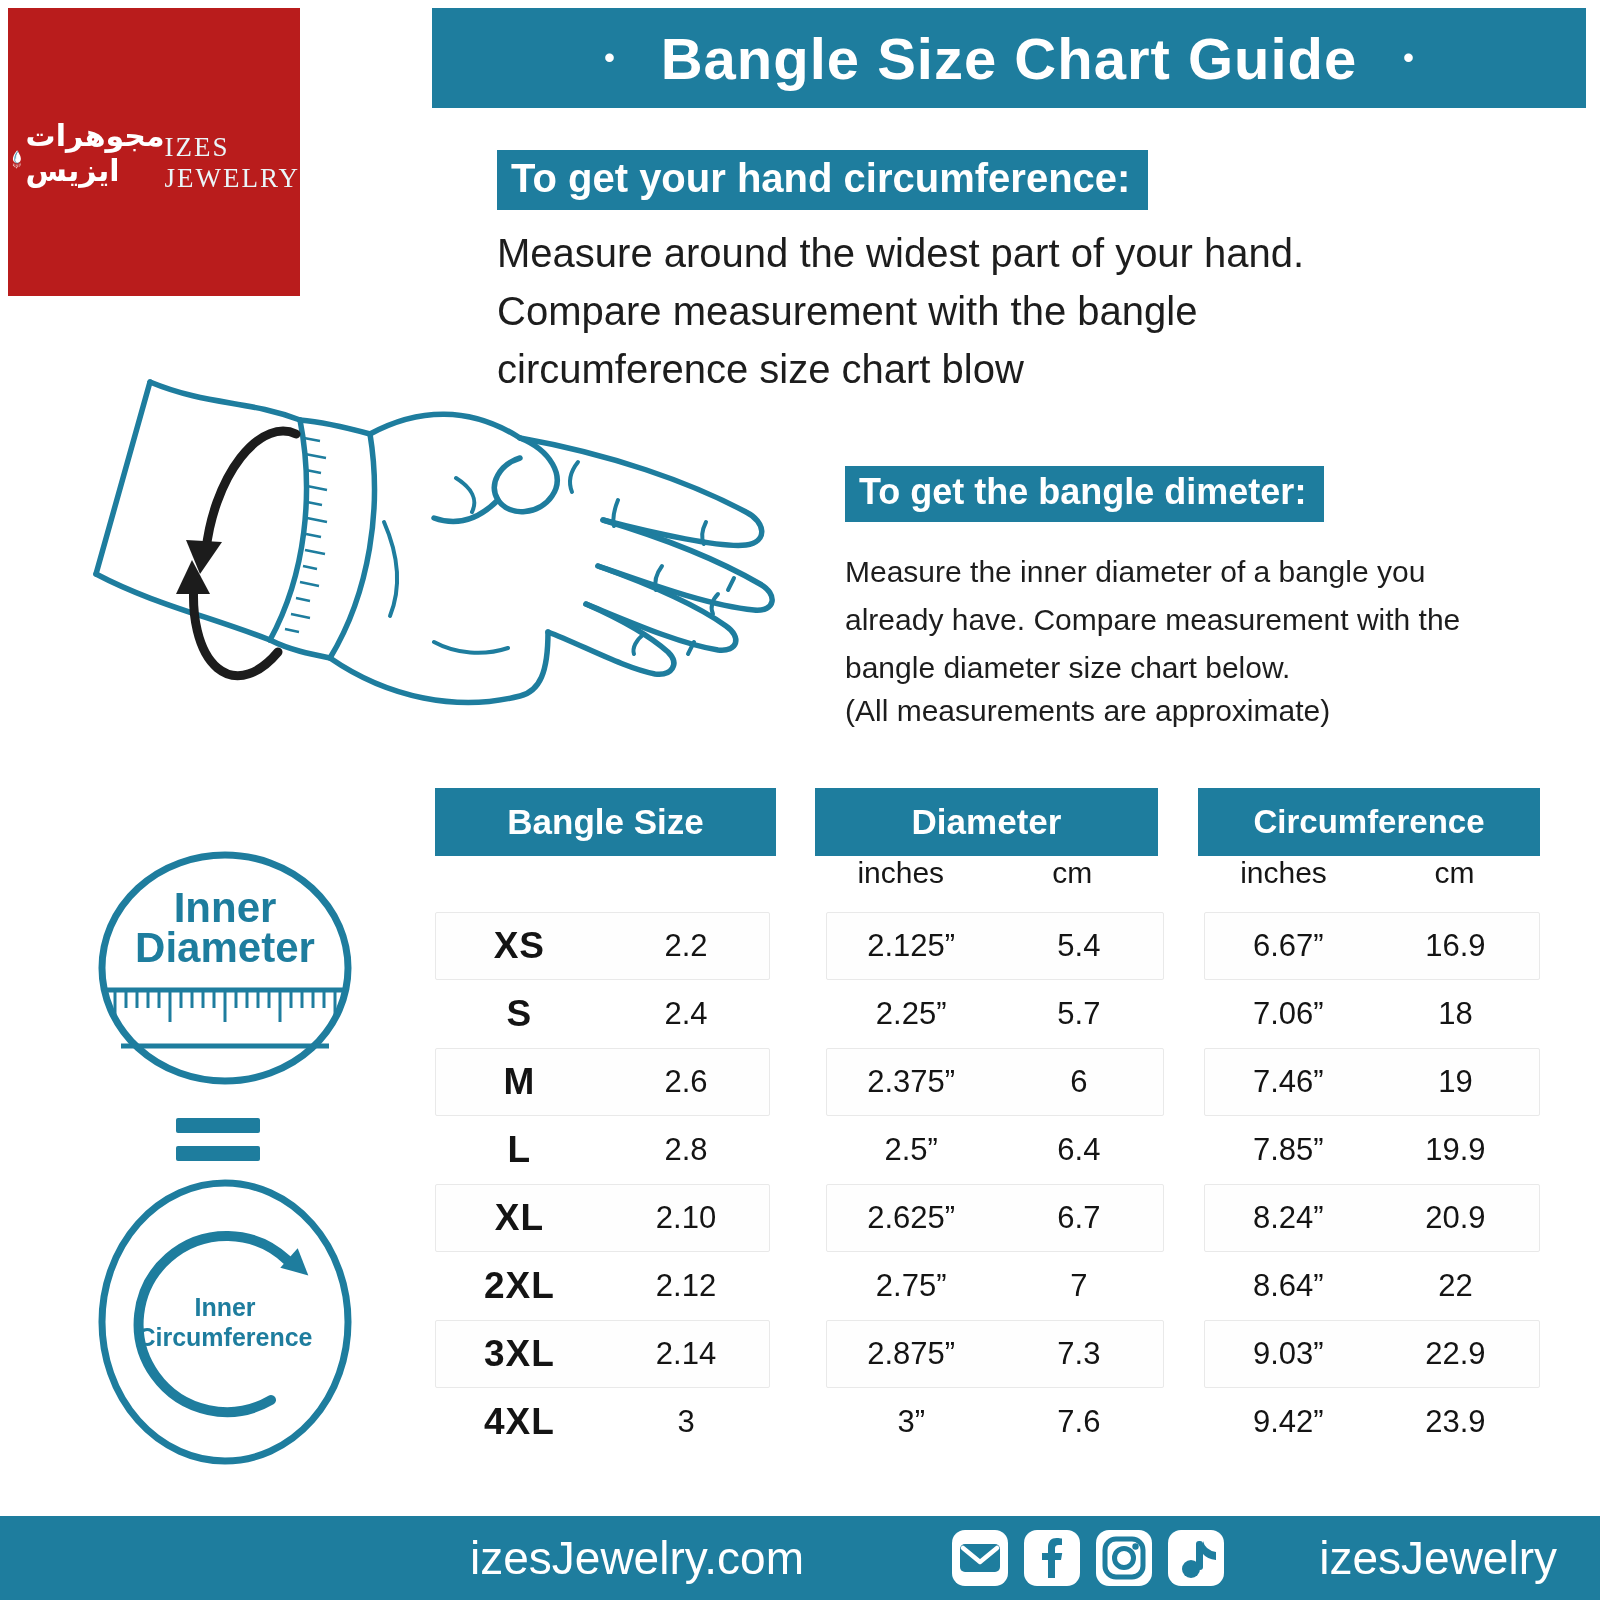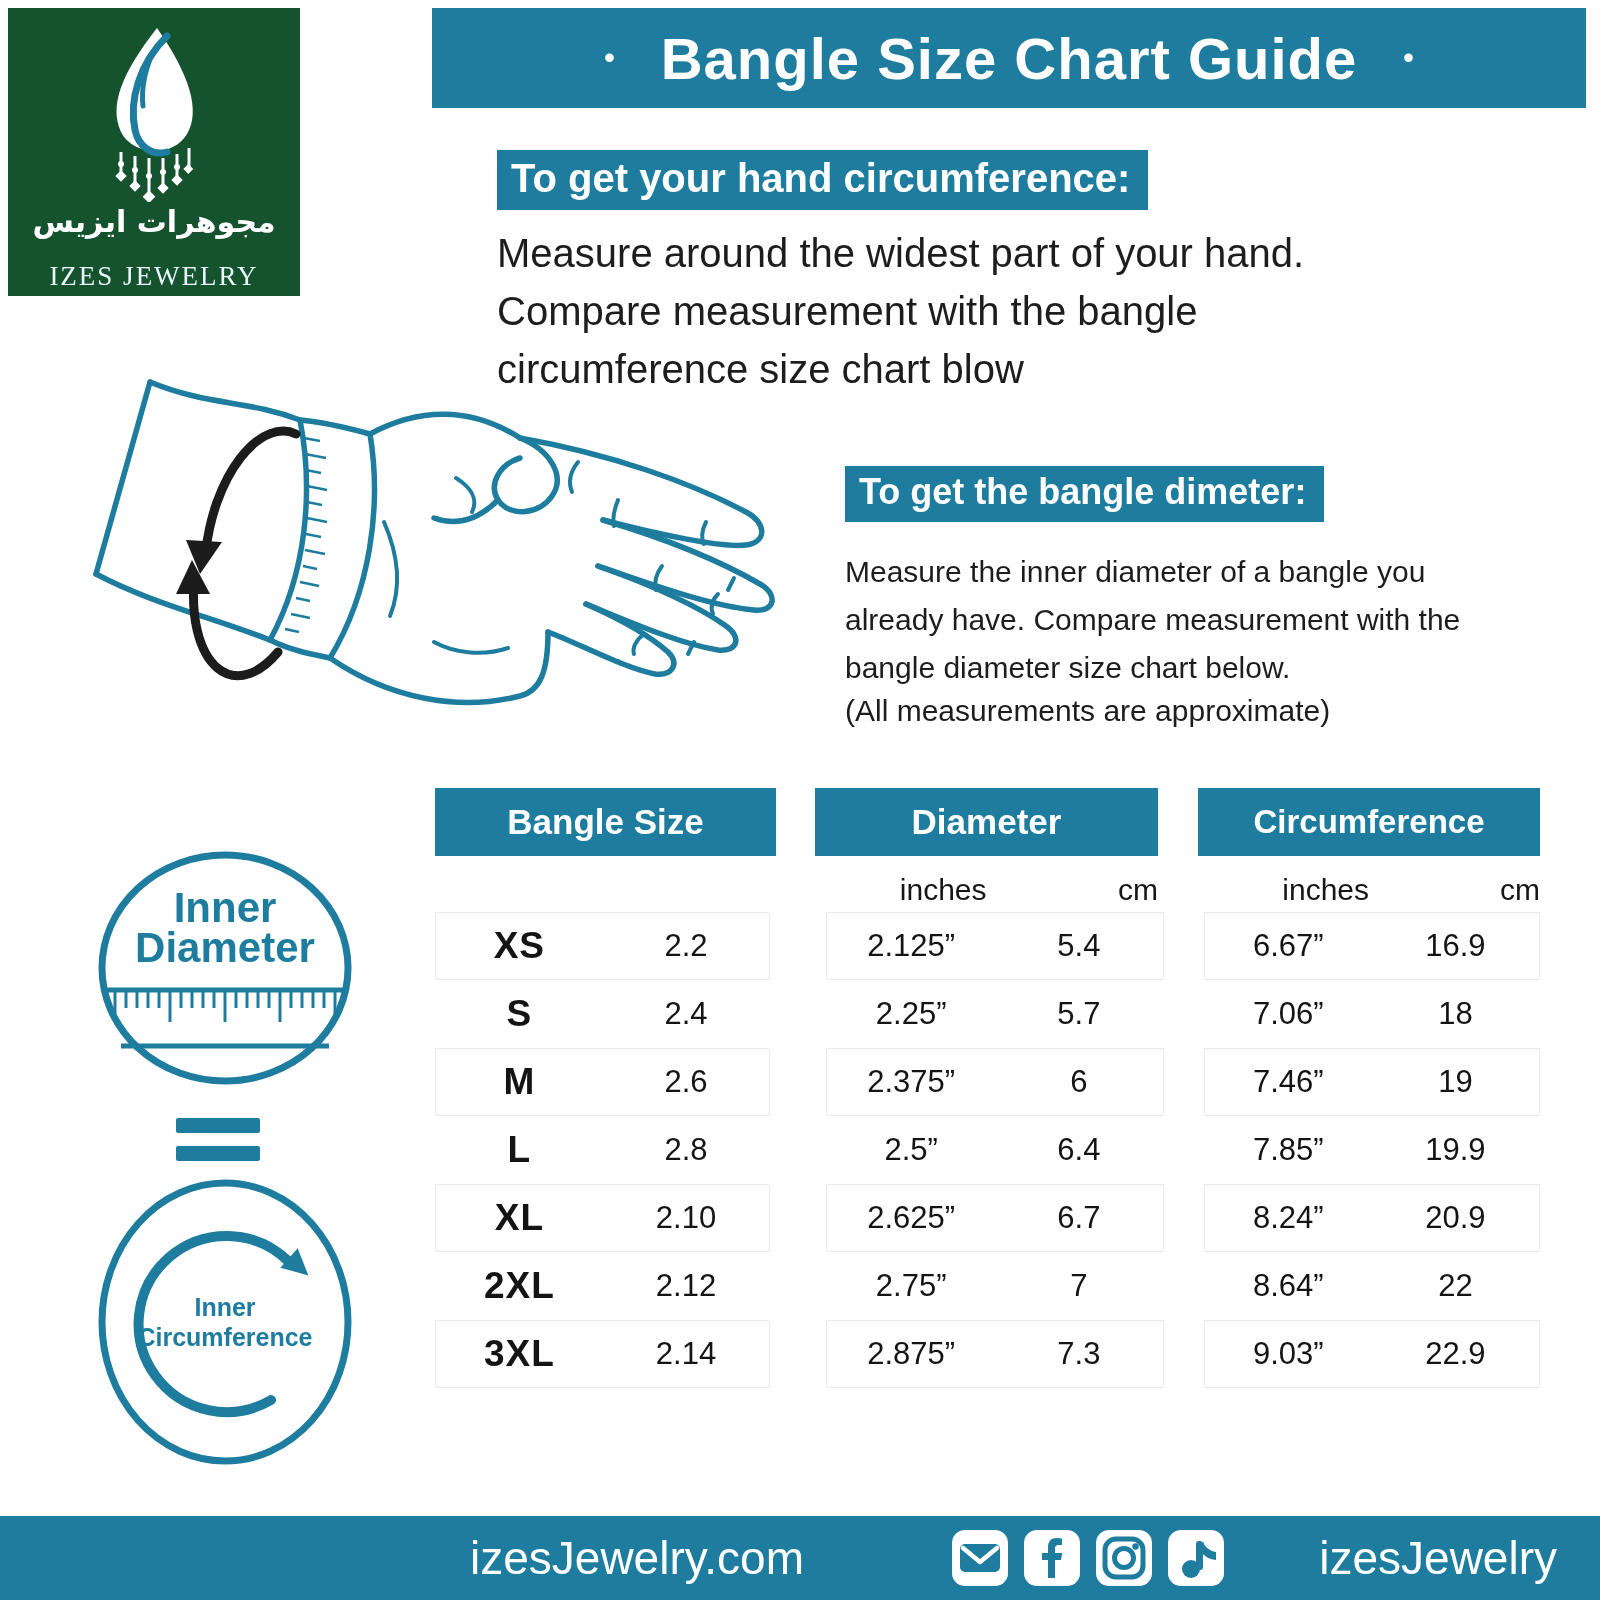--- a/index.html
+++ b/index.html
@@ -1,21 +1,21 @@
 <!DOCTYPE html>
 <html><head>
 <meta charset="utf-8">
 <style>
   html,body{margin:0;padding:0;background:#ffffff;}
   .canvas{position:relative;width:1600px;height:1600px;background:#fff;overflow:hidden;
           font-family:"Liberation Sans","DejaVu Sans",sans-serif;color:#1c1c1c;}
   .teal{background:#1e7d9e;}
   
-  .logo-block{position:absolute;left:8px;top:8px;width:292px;height:288px;background:#14532d;
-              display:flex;flex-direction:column;align-items:center;}
+  .logo-block{position:absolute;left:8px;top:8px;width:292px;height:288px;background:#b91c1c;
+              display:flex;flex-direction:row;align-items:center;}
   .logo-mark{margin-top:14px;}
   .logo-arabic{color:#fff;font-weight:bold;font-size:30px;margin-top:2px;
                font-family:"DejaVu Sans",sans-serif;}
   .logo-latin{color:#eaf6f9;font-size:27px;letter-spacing:2px;margin-top:22px;
               font-family:"Liberation Serif",serif;}
   
   .title-banner{position:absolute;left:432px;top:8px;width:1154px;height:100px;
                 display:flex;align-items:center;justify-content:center;gap:46px;}
   .title-banner .t{color:#fff;font-size:58px;font-weight:bold;letter-spacing:1px;}
   .title-banner .b{color:#fff;font-size:30px;font-weight:bold;}
@@ -35,21 +35,21 @@
   .diagram2{position:absolute;left:95px;top:1176px;}
   
   .ghead{position:absolute;top:788px;height:68px;display:flex;align-items:center;justify-content:center;
          color:#fff;font-weight:bold;font-size:35px;}
   .gh1{left:435px;width:341px;}
   .gh2{left:815px;width:343px;}
   .gh3{left:1198px;width:342px;font-size:33px;}
   .subrow{position:absolute;top:856px;height:44px;display:flex;}
   .sub2{left:815px;width:343px;}
   .sub3{left:1198px;width:342px;}
-  .subrow span{flex:1;text-align:right;font-size:30px;color:#161616;margin-top:17px;}
+  .subrow span{flex:1;text-align:center;font-size:30px;color:#161616;}
   .rows{position:absolute;left:435px;top:912px;width:1105px;}
   .t-row{display:flex;height:68px;}
   .grp{display:flex;align-items:center;border:1px solid transparent;border-radius:2px;}
   .g1{width:341px;margin-right:56px;}
   .g2{width:343px;margin-right:40px;}
   .g3{width:342px;align-items:center;}
   .t-row.alt .grp{border-color:#e9e9e9;background:#fefefe;}
   .cell{flex:1;text-align:center;font-size:31px;color:#141414;}
   .cell.sz{font-size:37px;font-weight:800;letter-spacing:1px;}
   
@@ -312,20 +312,34 @@
         </div>
       <div class="grp g2">
           <span class="cell">2.875”</span>
           <span class="cell">7.3</span>
         </div>
       <div class="grp g3">
           <span class="cell">9.03”</span>
           <span class="cell">22.9</span>
         </div>
     </div>
+    <div class="t-row">
+      <div class="grp g1">
+          <span class="cell sz">4XL</span>
+          <span class="cell">3</span>
+        </div>
+      <div class="grp g2">
+          <span class="cell">3”</span>
+          <span class="cell">7.6</span>
+        </div>
+      <div class="grp g3">
+          <span class="cell">9.42”</span>
+          <span class="cell">23.9</span>
+        </div>
+    </div>
   </div>
 
   <div class="footer">
     <div class="site">izesJewelry.com</div>
     <div class="social">
       <div class="sicon">
         <svg width="56" height="56" viewBox="0 0 56 56">
           <rect x="8" y="14" width="40" height="28" rx="5" fill="#1e7d9e"></rect>
           <path d="M11,18 L28,32 L45,18" fill="none" stroke="#ffffff" stroke-width="4.5" stroke-linecap="round" stroke-linejoin="round"></path>
         </svg>

